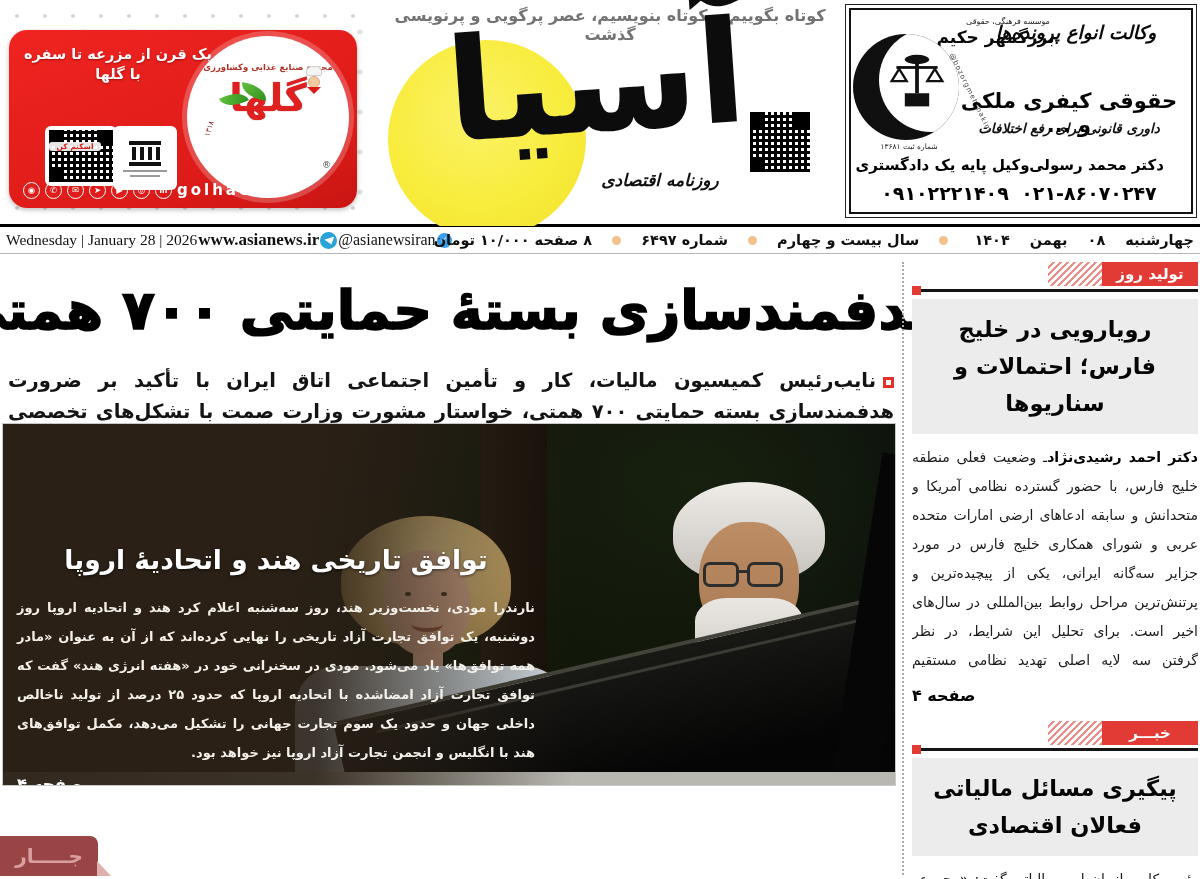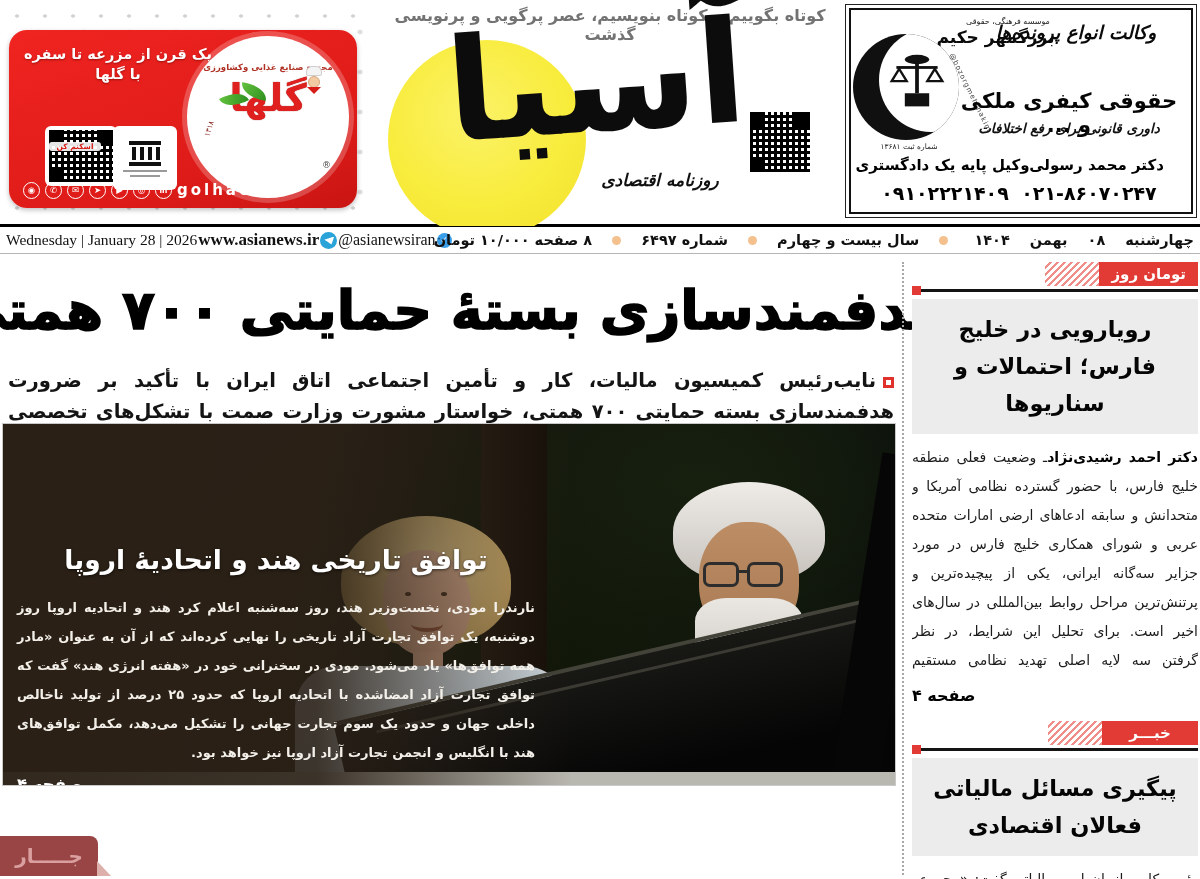--- a/index.html
+++ b/index.html
@@ -301,21 +301,21 @@
   <p class="lead-summary"><span class="bullet-sq"></span><span>نایب‌رئیس کمیسیون مالیات، کار و تأمین اجتماعی اتاق ایران با تأکید بر ضرورت هدفمندسازی بسته حمایتی ۷۰۰ همتی، خواستار مشورت وزارت صمت با تشکل‌های تخصصی هر صنعت برای تخصیص منابع بر اساس میزان وابستگی ارزی و اثرپذیری بنگاه‌ها از تغییرات نرخ ارز شد.</span></p>
   <div class="lead-pageref">صفحه ۴</div>
 
   <div class="vsep"></div>
 
   <aside class="right-col">
 
     <section>
       <div class="sec-header">
         <span class="sec-stripes"></span>
-        <span class="sec-label">تومان روز</span>
+        <span class="sec-label">تولید روز</span>
       </div>
       <div class="sec-rule">
         <span class="sec-rule-sq"></span>
       </div>
       <h2 class="sec-title-box">رویارویی در خلیج فارس؛ احتمالات و سناریوها</h2>
       <p class="sec-body clamped"><span class="sec-author">دکتر احمد رشیدی‌نژاد</span><span>ـ وضعیت فعلی منطقه خلیج فارس، با حضور گسترده نظامی آمریکا و متحدانش و سابقه ادعاهای ارضی امارات متحده عربی و شورای همکاری خلیج فارس در مورد جزایر سه‌گانه ایرانی، یکی از پیچیده‌ترین و پرتنش‌ترین مراحل روابط بین‌المللی در سال‌های اخیر است. برای تحلیل این شرایط، در نظر گرفتن سه لایه اصلی تهدید نظامی مستقیم آمریکا- اسرائیل، تهدید غیرمستقیم محاصره دریایی و فشار اقتصادی و تهدید دامن‌زنی منطقه‌ای و تشدید ادعاهای ارضی ضروری است. هر یک از این لایه‌ها، سناریوهای محتمل خاص خود را ایجاد می‌کنند که در ادامه به تفصیل بررسی می‌شوند.</span></p>
       <div class="sec-pageref">صفحه ۴</div>
     </section>
 
     <div class="sec-gap"></div>

